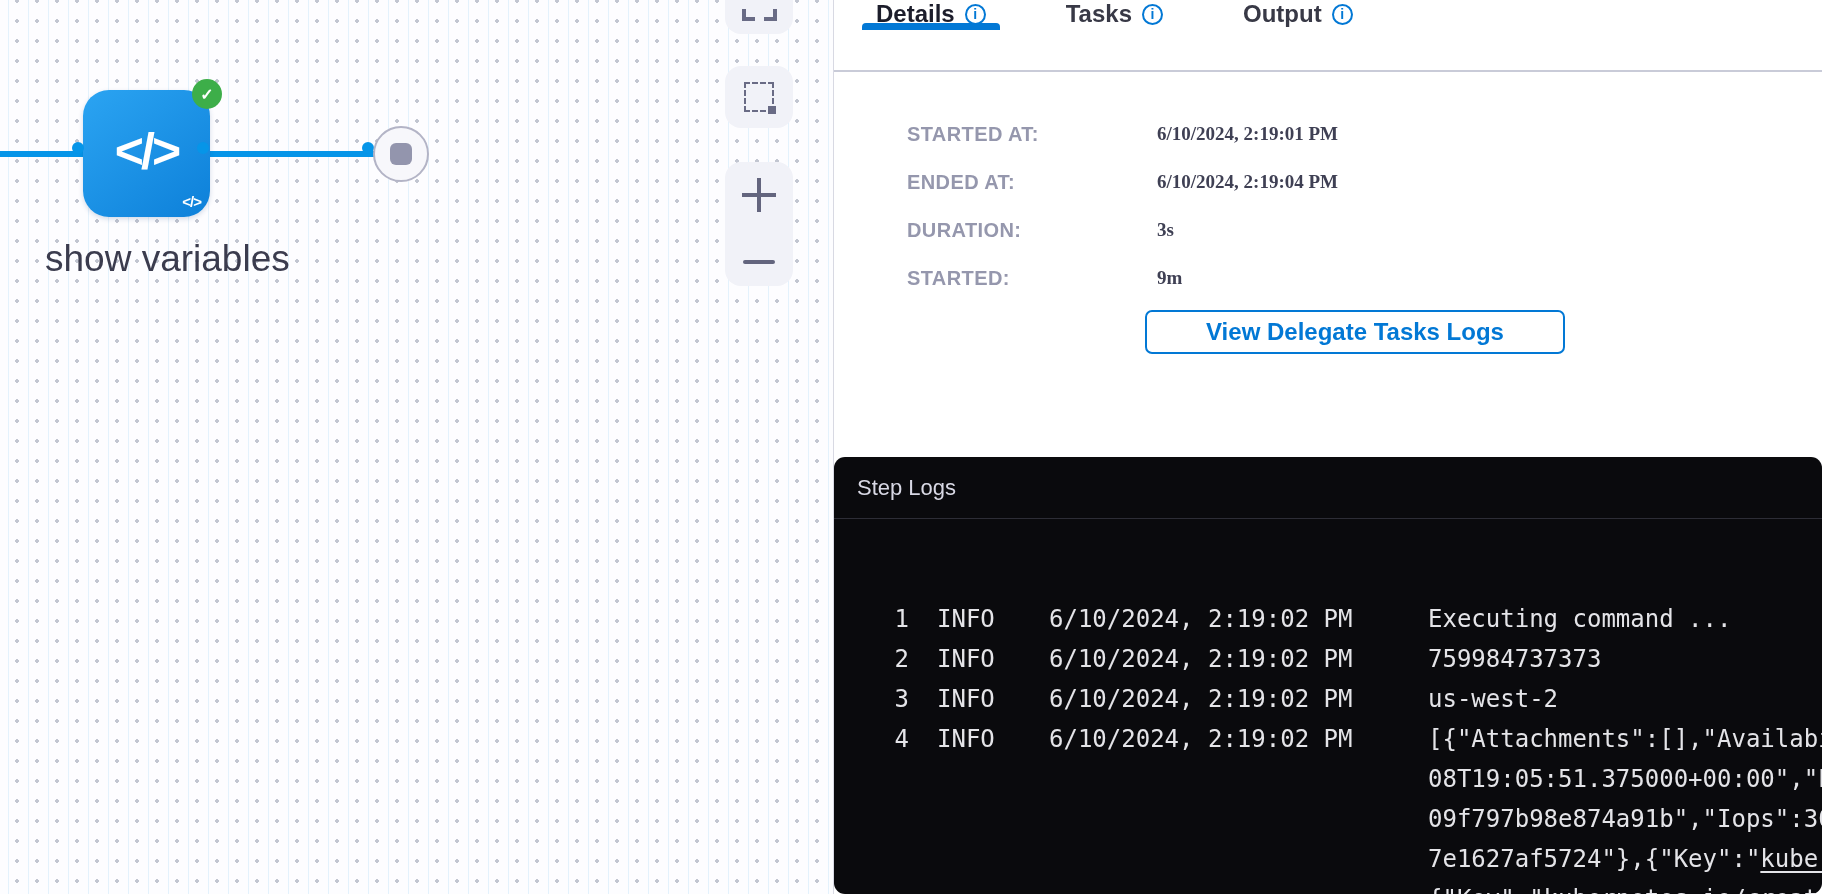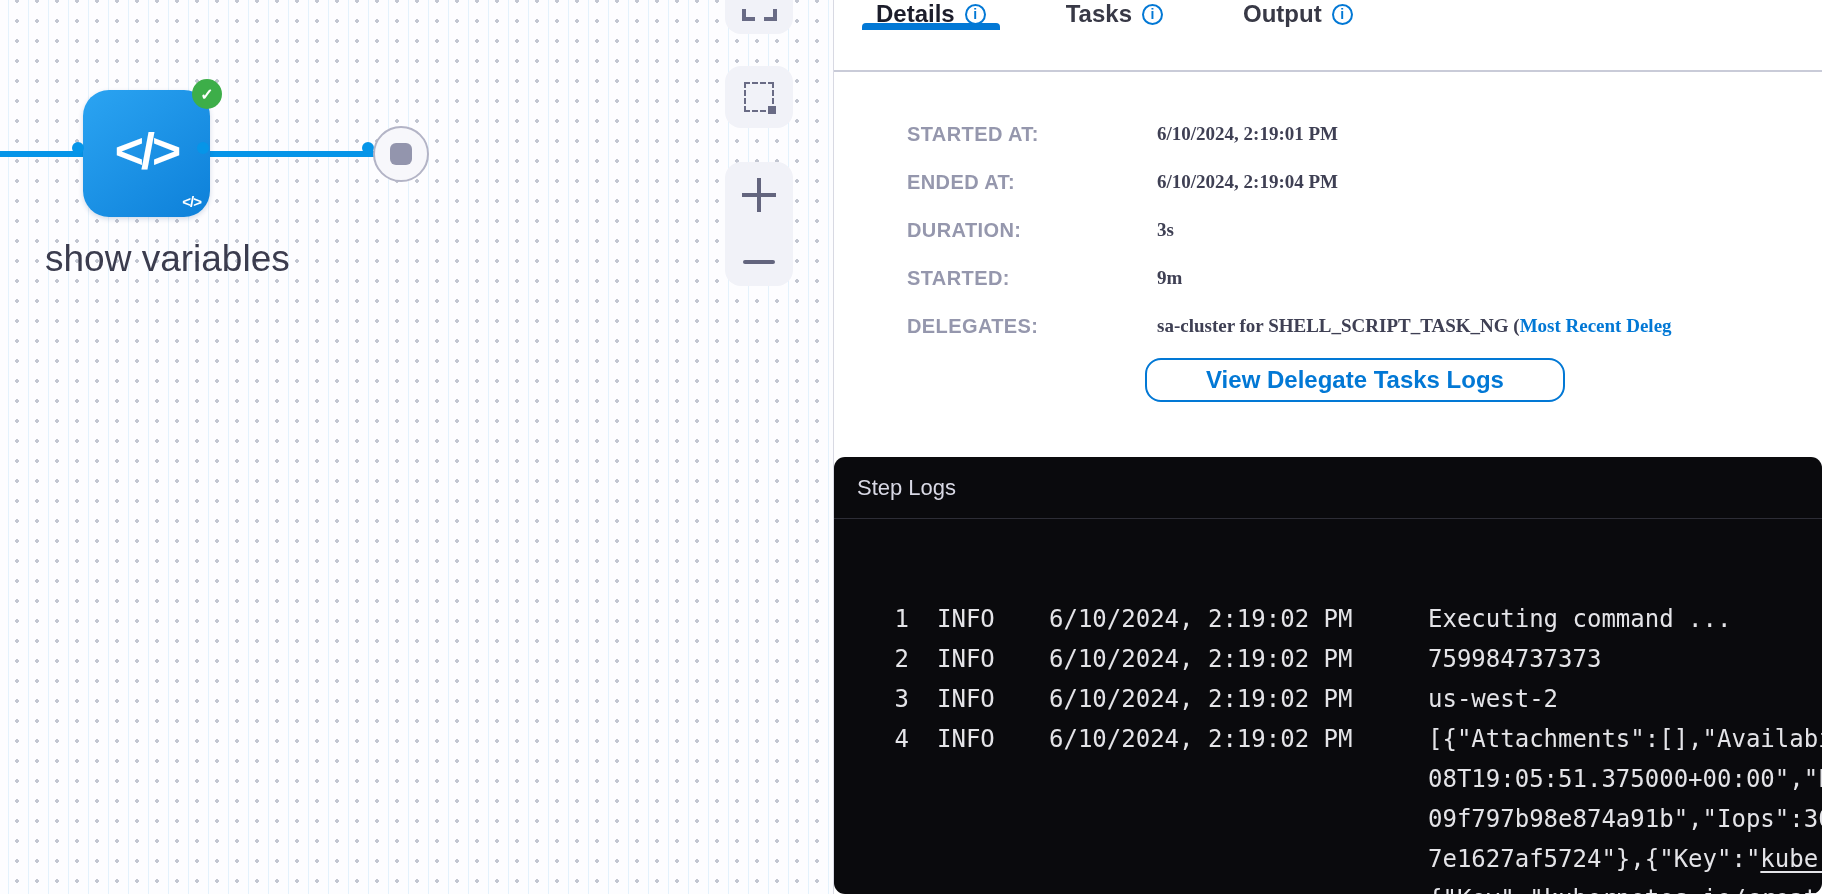--- a/index.html
+++ b/index.html
@@ -106,21 +106,21 @@
   .details { padding:38px 0 0 61px; }
   .drow { display:flex; align-items:center; height:48px;margin-left:12px; }
   .dlabel {
     width:250px; flex:none; font-size:20px; font-weight:700; color:#9597ad;
     letter-spacing:0.4px;
   }
   .dvalue { font-size:19px; font-weight:700; color:#3f4054; white-space:nowrap;font-family:Liberation Serif, serif; }
   .dvalue .delegate-link { color:#0278d5; font-weight:600; }
   .delegate-btn {
     margin:8px 0 0 250px; width:420px; height:44px; background:#fff;
-    border:2px solid #0278d5; border-radius:16px; color:#0278d5;
+    border:2px solid #0278d5; border-radius:7px; color:#0278d5;
     font-size:24px; font-weight:700; font-family:"Liberation Sans", sans-serif;
     display:flex; align-items:center; justify-content:center; cursor:pointer;
   }
 
   
   .steplogs {
     position:absolute; left:0; right:0; top:457px; bottom:0; background:#0a0a0d;
     color:#e4e4e8;
     border-radius:11px;
   }
@@ -205,24 +205,20 @@
       <div class="dvalue">6/10/2024, 2:19:04 PM</div>
     </div>
     <div class="drow">
       <div class="dlabel">DURATION:</div>
       <div class="dvalue">3s</div>
     </div>
     <div class="drow">
       <div class="dlabel">STARTED:</div>
       <div class="dvalue">9m</div>
     </div>
-    <div class="drow">
-      <div class="dlabel">DELEGATES:</div>
-      <div class="dvalue"><span>sa-cluster for SHELL_SCRIPT_TASK_NG (</span><span class="delegate-link">Most Recent Deleg</span></div>
-    </div>
     <button class="delegate-btn">View Delegate Tasks Logs</button>
   </div>
 
   <div class="steplogs">
     <div class="sl-header">
       <span>Step Logs</span>
     </div>
     <div class="sl-body">
       <div class="log-row">
         <span class="lc-num">1</span><span class="lc-level">INFO</span><span class="lc-time">6/10/2024, 2:19:02 PM</span><span class="lc-msg"><span>Executing command ...</span><span class="log-link"></span></span>

